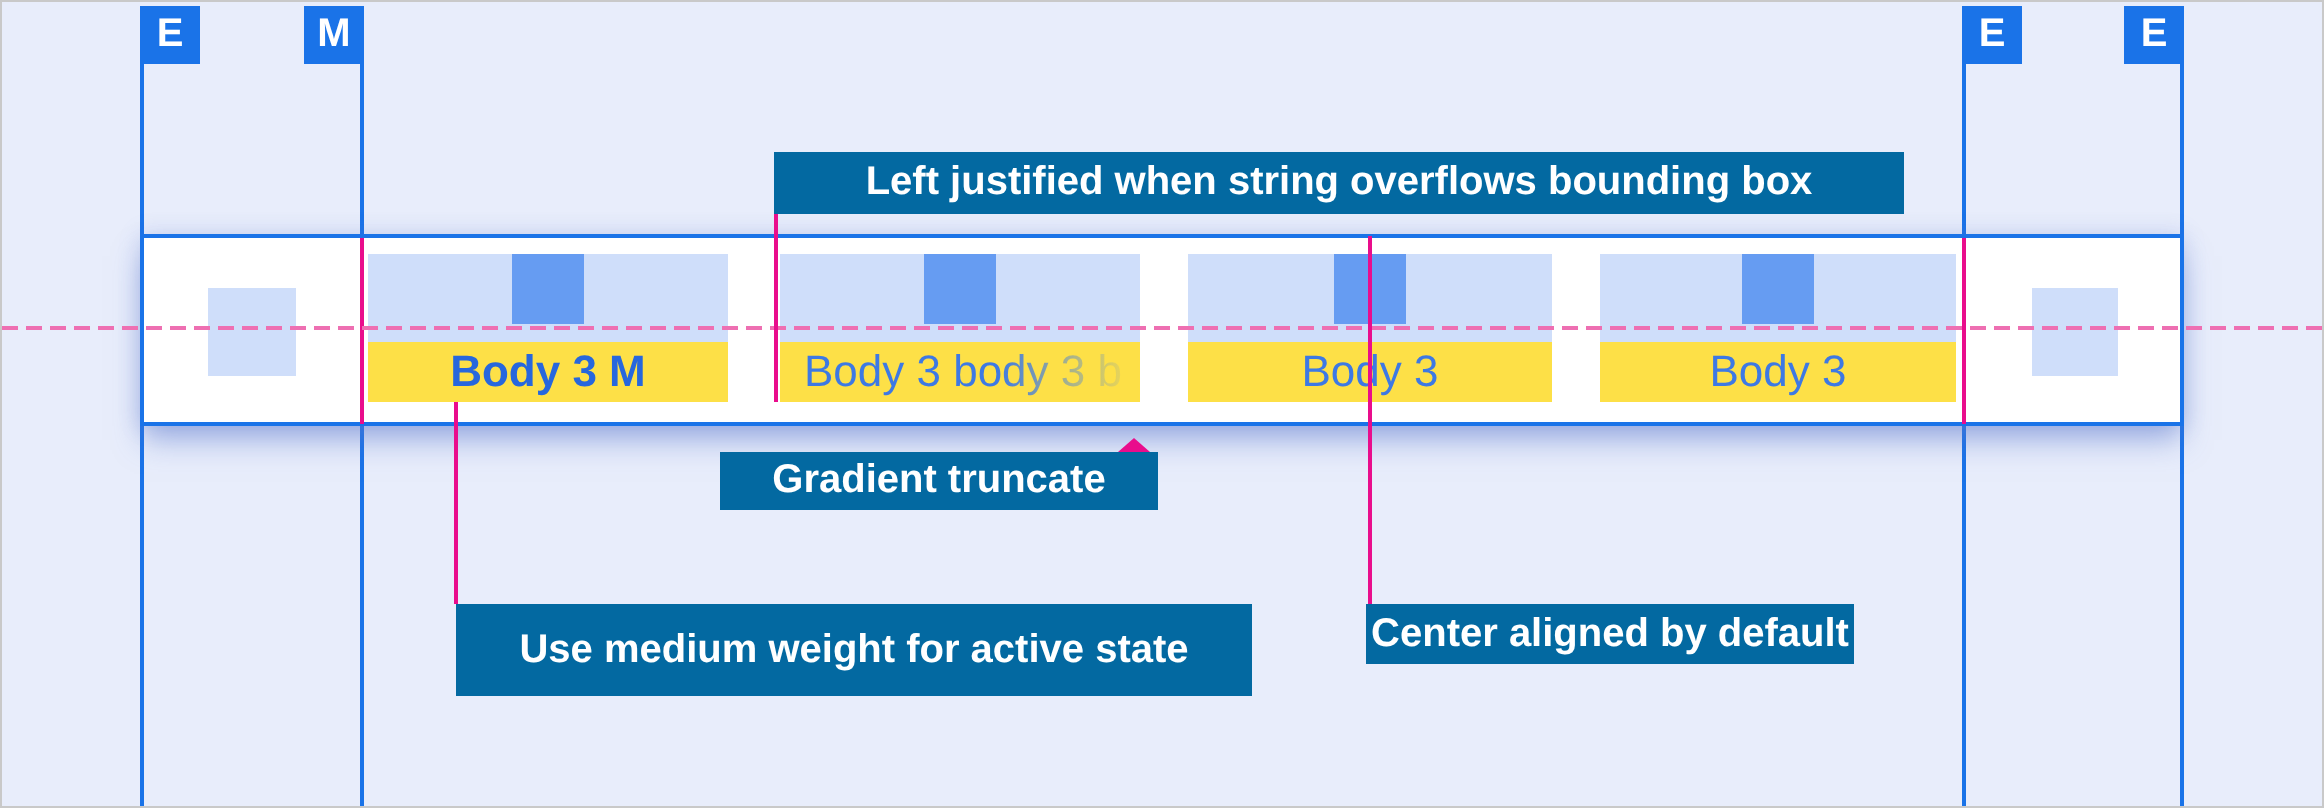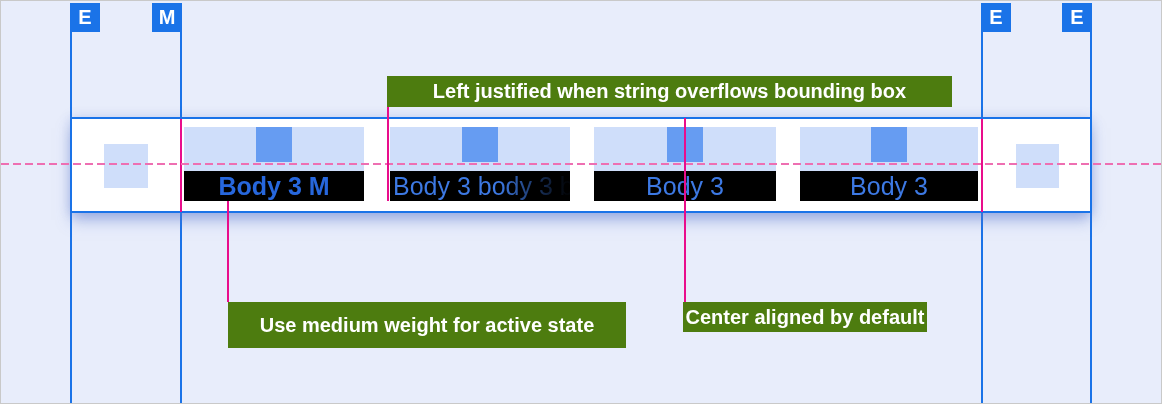--- a/index.html
+++ b/index.html
@@ -25,40 +25,40 @@
   }
   
   .mseg{position:absolute; top:118px; height:93px; width:2px; background:#e90d8c; z-index:5;}
   
   .sq{position:absolute; top:143px; width:44px; height:44px; background:#cfdefa; z-index:2;}
   
   .tab{position:absolute; top:126px; width:180px; z-index:2;}
   .tab-top{height:44px; background:#cfdefa; display:flex; justify-content:center; align-items:flex-start;}
   .tab-ind{width:36px; height:35px; background:#669cf2;}
   .tab-label{
-    height:30px; background:#000000; font-size:25px; line-height:30px;
+    height:30px; background:#fde047; font-size:22px; line-height:30px;
     color:#3d79e4; text-align:center; white-space:nowrap; overflow:hidden;
   }
   .tab-label.active{font-weight:bold; color:#2767dd;}
-  .tab-label.leftjust{text-align:left; padding-left:3px;}
+  .tab-label.leftjust{text-align:center; padding-left:3px;}
   .fade-text{
     display:block;
     background:linear-gradient(90deg,#3d79e4 0%,#3d79e4 60%,rgba(61,121,228,.45) 80%,rgba(61,121,228,.04) 98%);
     -webkit-background-clip:text; background-clip:text; color:transparent;
   }
   
   .dashes{
     position:absolute; left:0; top:162px; width:1162px; height:2px; z-index:6;
     background:repeating-linear-gradient(90deg,#ee6fb2 0 8px,transparent 8px 12px);
   }
   
   .mline{position:absolute; width:2px; background:#e90d8c; z-index:6;}
   
   .note{
-    position:absolute; background:#4d7c0f; color:#fff; font-weight:bold; font-size:20px;
+    position:absolute; background:#0369a1; color:#fff; font-weight:bold; font-size:20px;
     display:flex; align-items:center; justify-content:center; z-index:10; white-space:nowrap;
   }
   .note-arrow{
     position:absolute; top:-7px; right:4px; width:0; height:0;
     border-left:8px solid transparent; border-right:8px solid transparent;
     border-bottom:7px solid #e90d8c;
   }
 </style>
 </head>
 <body>
@@ -124,20 +124,24 @@
   <div class="dashes"></div>
 
   <div class="mline" style="left:386px;top:106px;height:94px"></div>
   <div class="mline" style="left:226px;top:200px;height:101px"></div>
   <div class="mline" style="left:683px;top:117px;height:185px"></div>
 
   <div class="note" style="left:386px;top:75px;width:565px;height:31px">
     <span>Left justified when string overflows bounding box</span>
   </div>
 
+  <div class="note" style="left:359px;top:225px;width:219px;height:29px">
+    <span class="note-arrow"></span>
+    <span>Gradient truncate</span>
+  </div>
 
   <div class="note" style="left:227px;top:301px;width:398px;height:46px">
     <span>Use medium weight for active state</span>
   </div>
 
   <div class="note" style="left:682px;top:301px;width:244px;height:30px">
     <span>Center aligned by default</span>
   </div>
 
 </div>

